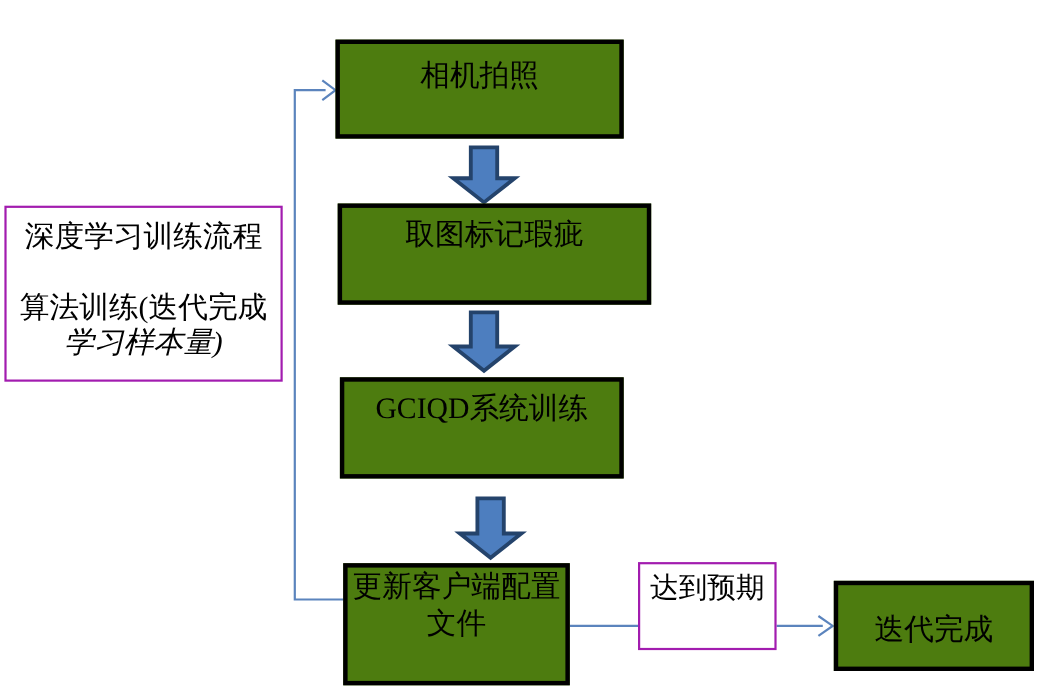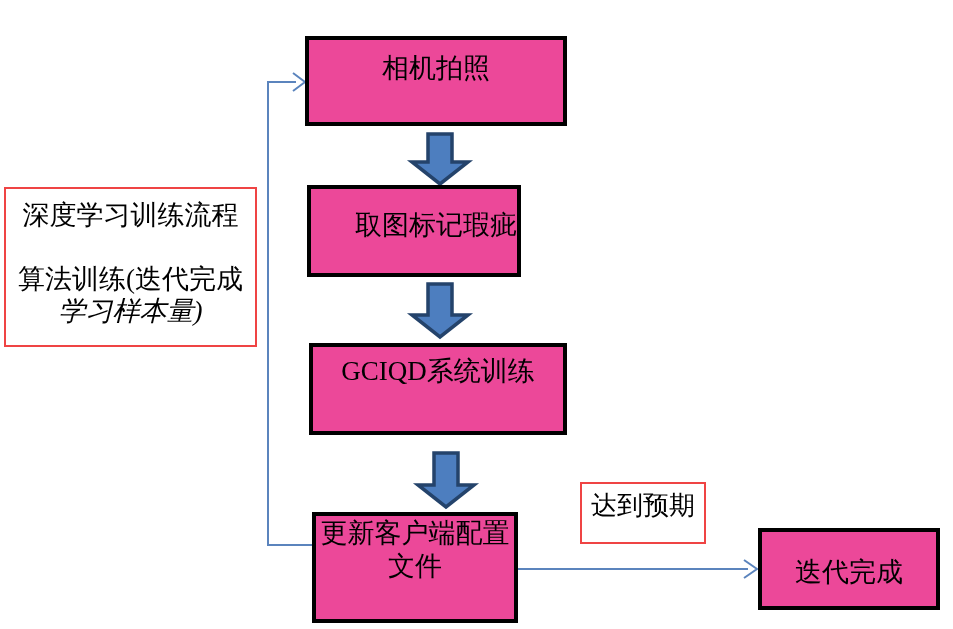--- a/index.html
+++ b/index.html
@@ -21,40 +21,40 @@
     left: 0;
     top: 0;
     width: 953px;
     height: 629px;
     pointer-events: none;
   }
   .flow-box {
     position: absolute;
     box-sizing: border-box;
     border: 4px solid #000000;
-    background: #ec4899;
+    background: #4d7c0f;
     text-align: center;
     font-size: 27px;
     line-height: 33px;
   }
   .blue-box {
     position: absolute;
     box-sizing: border-box;
-    border: 2px solid #ef4444;
+    border: 2px solid #a21caf;
     background: #ffffff;
     text-align: center;
     font-size: 27px;
     line-height: 32px;
   }
   .box-step1   { left: 305px; top: 36px;  width: 262px; height: 90px;  padding-top: 12px; }
-  .box-step2   { left: 307px; top: 185px; width: 214px; height: 92px;  padding-top: 20px; text-align: right;  }
+  .box-step2   { left: 307px; top: 185px; width: 285px; height: 92px;  padding-top: 8px;  }
   .box-step3   { left: 309px; top: 343px; width: 258px; height: 92px;  padding-top: 8px; text-align: center;  }
   .box-step4   { left: 312px; top: 512px; width: 206px; height: 111px; padding-top: 1px;  padding-left: 4px; padding-right: 4px; }
   .box-result  { left: 758px; top: 528px; width: 182px; height: 82px;  padding-top: 24px; }
-  .box-cond    { left: 580px; top: 482px; width: 126px; height: 62px;  padding-top: 6px;  font-size: 26px; }
+  .box-cond    { left: 580px; top: 511px; width: 126px; height: 80px;  padding-top: 6px;  font-size: 26px; }
   .box-note    { left: 4px;   top: 187px; width: 253px; height: 160px; padding-top: 10px; }
   .note-line-1 { margin: 0; }
   .note-line-2 { margin: 32px 0 0 0; }
   .note-line-3 { margin: 0; font-style: italic; }
 </style>
 </head>
 <body>
 
 <div class="canvas">
 

